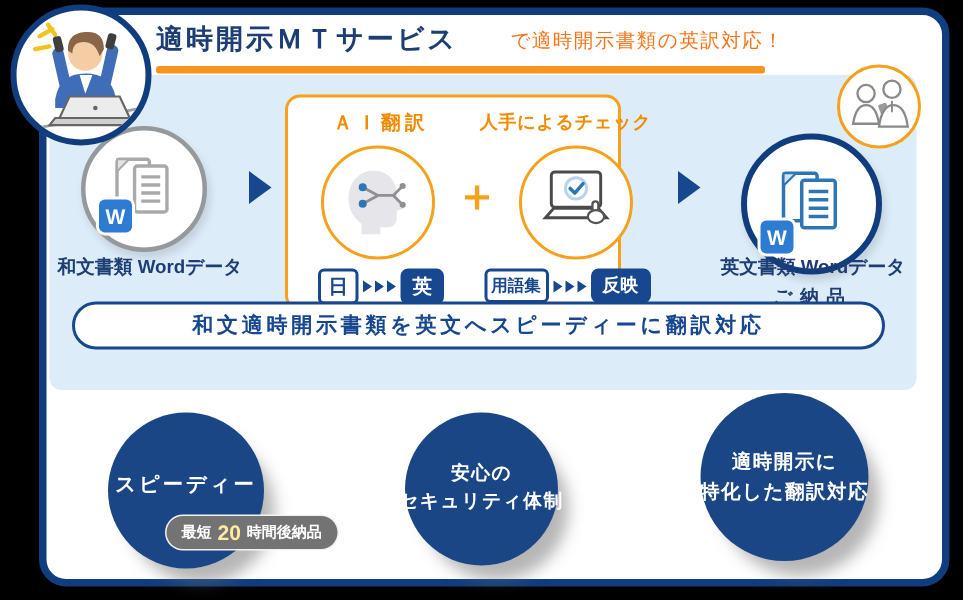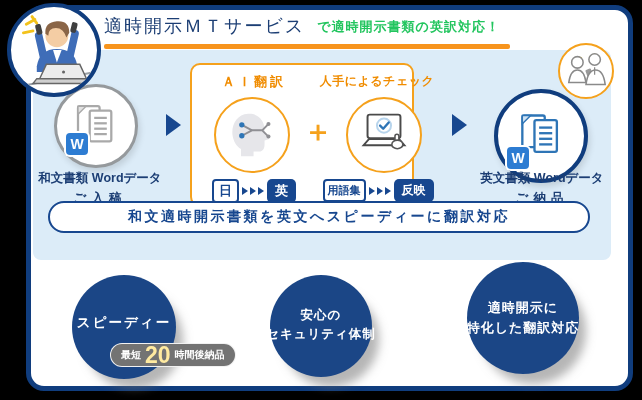--- a/index.html
+++ b/index.html
@@ -8,22 +8,22 @@
   #stage { position:relative; width:642px; height:400px; background:#000; }
 
   
   .card { position:absolute; left:26px; top:5px; width:607px; height:386px;
     background:#fff; border:5px solid #103d7e; border-radius:18px; z-index:1; }
 
   
   .person-circle { position:absolute; left:7px; top:3px; width:94px; height:94px;
     border-radius:50%; background:#fff; border:4px solid #103d7e; z-index:10; overflow:hidden; }
   .title-row { position:absolute; left:104px; top:14px; z-index:3; display:flex; align-items:flex-end; gap:12px; }
-  .main-title { font-size:18px; font-weight:normal; color:#1c3e74; letter-spacing:2px; }
-  .sub-title { font-size:13px; font-weight:bold; color:#22c55e; padding-bottom:2px; letter-spacing:1px; }
+  .main-title { font-size:18px; font-weight:bold; color:#1c3e74; letter-spacing:2px; }
+  .sub-title { font-size:13px; font-weight:normal; color:#f97316; padding-bottom:2px; letter-spacing:1px;margin-left:23px; }
   .accent-bar { position:absolute; left:104px; top:44px; width:406px; height:5px;
     background:#f7941d; border-radius:2px; z-index:3; }
 
   
   .panel { position:absolute; left:33px; top:50px; width:578px; height:210px;
     background:#dcecf8; border-radius:8px; z-index:2; }
 
   
   .flow-circle { position:absolute; border-radius:50%; background:#fff; z-index:3;
     display:flex; align-items:center; justify-content:center; }
@@ -84,21 +84,21 @@
   .f2 { left:270px; top:275px; width:102px; height:102px; }
   .f3 { left:467px; top:262px; width:112px; height:112px; }
   .feature .txt { position:absolute; left:-20px; right:-20px; font-weight:bold; line-height:1.55; }
   .f1 .txt { top:38px; font-size:13.5px; letter-spacing:2px; }
   .f2 .txt { top:31px; font-size:12.5px; letter-spacing:1px; }
   .f3 .txt { top:36px; font-size:13px; letter-spacing:1px; }
   .speed-badge { position:absolute; left:38px; top:68px; z-index:5; white-space:nowrap;
     background:#737373; border:1px solid rgba(255,255,255,.9); border-radius:12px;
     padding:2px 10px; display:flex; align-items:center; gap:4px; height:24px; }
   .speed-badge .sm { font-size:10px; font-weight:bold; color:#fff; }
-  .speed-badge .num { font-size:23px; font-weight:bold; color:#ffeaa0; line-height:1; }
+  .speed-badge .num { font-size:14px; font-weight:bold; color:#ffeaa0; line-height:1; }
 </style>
 </head>
 <body>
 
 <div id="stage">
   <div class="card"></div>
 
   <div class="person-circle">
     <svg width="86" height="86" viewBox="0 0 90 90">
       <path d="M16,18 l9,-5" stroke="#f3c21b" stroke-width="3" stroke-linecap="round"></path>
@@ -133,21 +133,20 @@
       <rect x="23" y="13" width="24" height="34" rx="2" fill="#fff" stroke="#a9a9a9" stroke-width="2.5"></rect>
       <line x1="28" y1="21" x2="42" y2="21" stroke="#a9a9a9" stroke-width="2.5"></line>
       <line x1="28" y1="27" x2="42" y2="27" stroke="#a9a9a9" stroke-width="2.5"></line>
       <line x1="28" y1="33" x2="42" y2="33" stroke="#a9a9a9" stroke-width="2.5"></line>
       <line x1="28" y1="39" x2="42" y2="39" stroke="#a9a9a9" stroke-width="2.5"></line>
     </svg>
     <span class="w-badge">W</span>
   </div>
   <div class="flow-label input-label">
     <div>和文書類 Wordデータ</div>
-    <div class="spaced">ご入稿</div>
   </div>
 
   <div class="big-arrow arrow1"></div>
 
   <div class="mt-box">
     <div class="mt-step-title ai-title">ＡＩ翻訳</div>
     <div class="mt-step-title human-title">人手によるチェック</div>
 
     <div class="mt-circle ai-circle">
       <svg width="58" height="58" viewBox="0 0 74 74">

